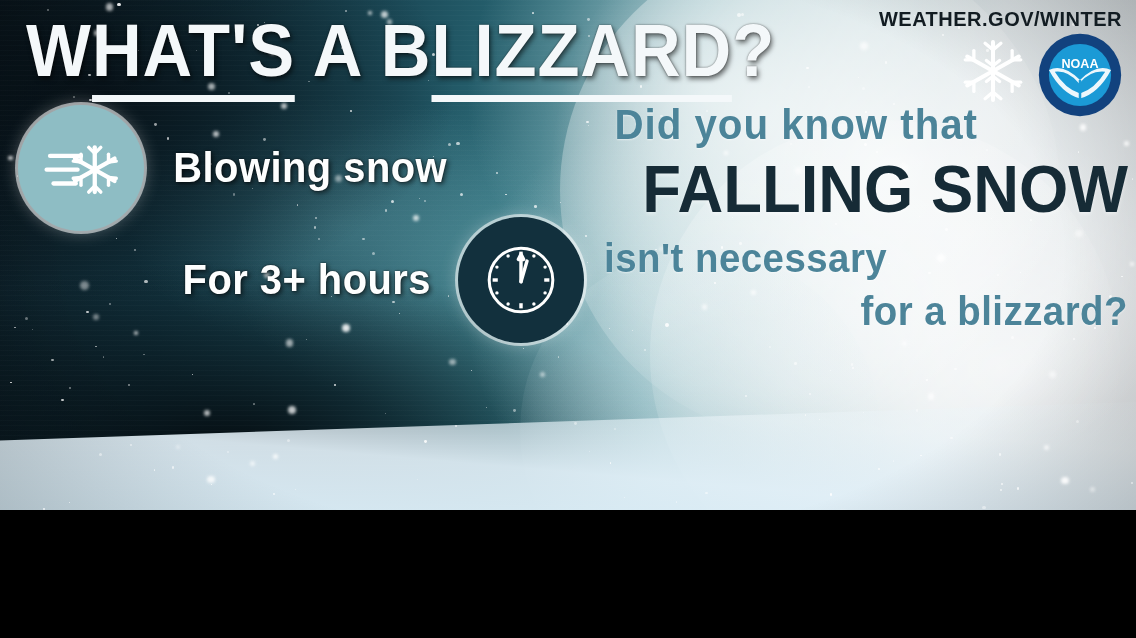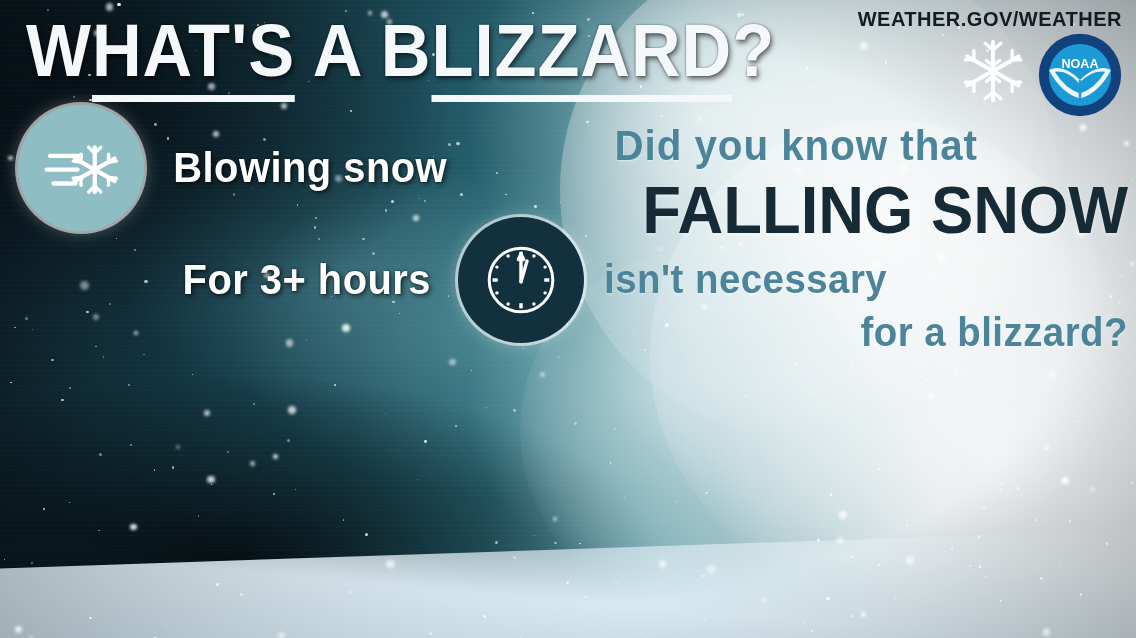--- a/index.html
+++ b/index.html
@@ -1,17 +1,17 @@
 <!DOCTYPE html>
 <html><head>
 <meta charset="utf-8">
 <style>
   html,body{margin:0;padding:0;background:#000;}
   #stage{
-    position:relative;width:1136px;height:638px;overflow:hidden;
+    position:relative;width:1136px;height:510px;overflow:hidden;
     font-family:"Liberation Sans", sans-serif;
     background:#0c1418;
   }
   
   .bg{position:absolute;inset:0;}
   .bg-base{
     background:
       linear-gradient(100deg,#0b1a22 0%,#12333f 18%,#1d4e5c 34%,#2b6c79 46%,#5d9aa4 58%,#9fc0c6 70%,#cdd8dc 82%,#d9dde0 100%);
   }
   .bg-dark-left{
@@ -82,21 +82,21 @@
   .row-label{
     font-family:"Liberation Sans Narrow","Liberation Sans",sans-serif;
     font-weight:700;font-size:42px;letter-spacing:.5px;color:#fdfefe;
     transform:scaleX(.95);white-space:nowrap;
     text-shadow:0 0 2px rgba(0,0,0,.75),2px 2px 5px rgba(0,0,0,.6);
   }
   .row.icon-left .row-label{margin-left:22px;}
   .row.icon-right .row-label{margin-right:20px;}
 
   
-  .panel{position:absolute;left:604px;top:125px;width:524px;}
+  .panel{position:absolute;left:604px;top:104px;width:524px;}
   .kicker{
     font-family:"Liberation Sans Narrow","Liberation Sans",sans-serif;
     font-weight:700;font-size:42px;letter-spacing:1px;color:#4c8499;
     transform:scaleX(.96);white-space:nowrap;line-height:1;
     text-shadow:0 1px 2px rgba(255,255,255,.55);
   }
   .hero{
     font-family:"Liberation Sans Narrow","Liberation Sans",sans-serif;
     font-weight:700;font-size:66px;letter-spacing:0px;color:#162b36;
     line-height:1;margin-top:10px;text-align:right;white-space:nowrap;
@@ -455,21 +455,21 @@
       <div class="snow" style="left:361.7px;top:237.6px;width:2.9px;height:2.9px;opacity:0.52;"></div>
       <div class="snow" style="left:126.7px;top:97.9px;width:1.7px;height:1.7px;opacity:0.48;"></div>
       <div class="snow" style="left:1011.1px;top:336.0px;width:3.2px;height:3.2px;opacity:0.58;"></div>
       <div class="snow" style="left:720.5px;top:246.4px;width:2.4px;height:2.4px;opacity:0.80;"></div>
       <div class="snow" style="left:703.8px;top:618.5px;width:2.3px;height:2.3px;opacity:0.40;"></div>
       <div class="snow" style="left:175.9px;top:445.4px;width:4.1px;height:4.1px;opacity:0.45;filter:blur(1.6px);"></div>
     </div>
 
   <div class="title"><span>W</span><u>HAT'S</u><span> A B</span><u>LIZZARD</u><span>?</span></div>
 
-  <div class="wx-url">WEATHER.GOV/WEATHER</div>
+  <div class="wx-url">WEATHER.GOV/WINTER</div>
 
   <svg class="flake-logo" viewBox="0 0 100 100">
     <g stroke="#ffffff" stroke-width="6" stroke-linecap="round" fill="none">
       <line x1="50" y1="6" x2="50" y2="94"></line>
       <line x1="11" y1="28" x2="89" y2="72"></line>
       <line x1="11" y1="72" x2="89" y2="28"></line>
       <g stroke-width="5">
         <line x1="50" y1="18" x2="38" y2="8"></line>
           <line x1="50" y1="18" x2="62" y2="8"></line>
         <line x1="50" y1="82" x2="38" y2="92"></line>

